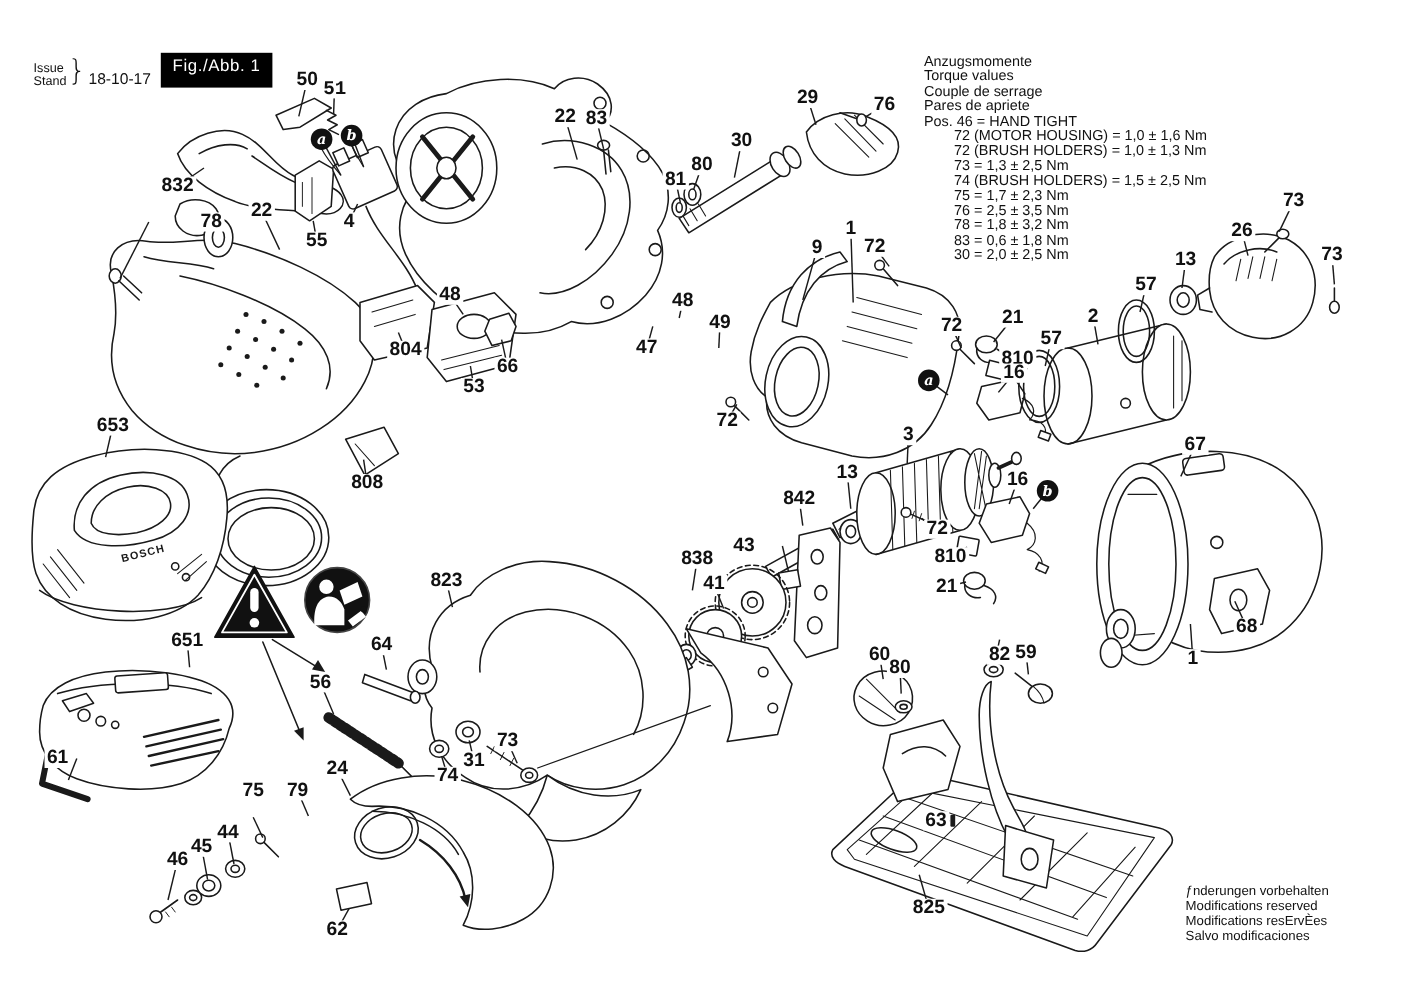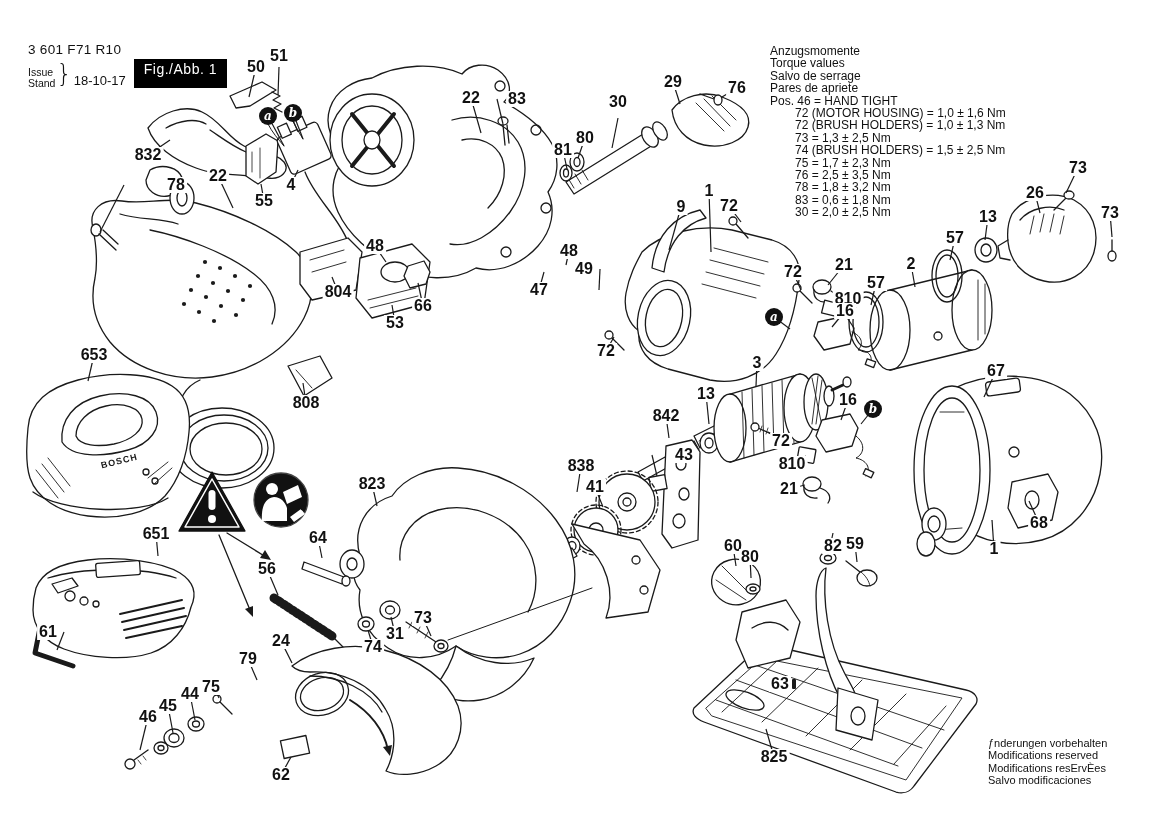--- a/index.html
+++ b/index.html
@@ -447,114 +447,113 @@
     <line x1="780" y1="684" x2="791" y2="684" stroke="#1a1a1a" stroke-width="1.2"></line>
     <line x1="774" y1="757" x2="766" y2="729" stroke="#1a1a1a" stroke-width="1.2"></line>
     <line x1="268" y1="116" x2="284" y2="146" stroke="#1a1a1a" stroke-width="1.2"></line>
     <line x1="293" y1="113" x2="303" y2="139" stroke="#1a1a1a" stroke-width="1.2"></line>
     <line x1="774" y1="317" x2="790" y2="329" stroke="#1a1a1a" stroke-width="1.2"></line>
     <line x1="873" y1="409" x2="861" y2="424" stroke="#1a1a1a" stroke-width="1.2"></line>
   </svg>
 
 <div class="layer" id="label-layer" style="z-index:3">
     <span class="plabel" style="left: 256px; top: 67px;">50</span>
-    <span class="plabel" style="left: 279px; top: 56px;">51</span>
+    <span class="plabel" style="left: 279px; top: 74px; font-family: Liberation Mono, monospace;">51</span>
     <span class="plabel" style="left: 148px; top: 155px;">832</span>
     <span class="plabel" style="left: 128px; top: 185px; margin-left: 48px;">78</span>
     <span class="plabel" style="left: 218px; top: 176px;">22</span>
     <span class="plabel" style="left: 264px; top: 201px;">55</span>
     <span class="plabel" style="left: 291px; top: 185px;">4</span>
     <span class="plabel" style="left: 471px; top: 98px;">22</span>
-    <span class="plabel" style="left: 497px; top: 99px; margin-left: 20px;">83</span>
+    <span class="plabel" style="left: 497px; top: 99px;">83</span>
     <span class="plabel" style="left: 673px; top: 82px;">29</span>
     <span class="plabel" style="left: 737px; top: 88px;">76</span>
-    <span class="plabel" style="left: 618px; top: 102px; text-align: right;">30</span>
+    <span class="plabel" style="left: 618px; top: 118px; text-align: right;">30</span>
     <span class="plabel" style="left: 585px; top: 138px;">80</span>
     <span class="plabel" style="left: 563px; top: 150px;">81</span>
     <span class="plabel" style="left: 375px; top: 246px;">48</span>
     <span class="plabel" style="left: 338px; top: 292px;">804</span>
     <span class="plabel" style="left: 395px; top: 323px;">53</span>
     <span class="plabel" style="left: 423px; top: 306px;">66</span>
     <span class="plabel" style="left: 539px; top: 290px;">47</span>
     <span class="plabel" style="left: 569px; top: 251px;">48</span>
-    <span class="plabel" style="left: 584px; top: 269px;">49</span>
+    <span class="plabel" style="left: 600px; top: 269px;">49</span>
     <span class="plabel" style="left: 681px; top: 207px;">9</span>
     <span class="plabel" style="left: 709px; top: 191px;">1</span>
     <span class="plabel" style="left: 729px; top: 206px;">72</span>
     <span class="plabel" style="left: 606px; top: 351px;">72</span>
     <span class="plabel" style="left: 793px; top: 272px;">72</span>
     <span class="plabel" style="left: 844px; top: 265px;">21</span>
     <span class="plabel" style="left: 848px; top: 299px;">810</span>
     <span class="plabel" style="left: 845px; top: 311px;">16</span>
     <span class="plabel" style="left: 876px; top: 283px;">57</span>
     <span class="plabel" style="left: 911px; top: 264px;">2</span>
     <span class="plabel" style="left: 955px; top: 238px;">57</span>
     <span class="plabel" style="left: 988px; top: 217px;">13</span>
     <span class="plabel" style="left: 1035px; top: 193px;">26</span>
     <span class="plabel" style="left: 1078px; top: 168px;">73</span>
     <span class="plabel" style="left: 1110px; top: 213px;">73</span>
     <span class="plabel" style="left: 94px; top: 355px;">653</span>
     <span class="plabel" style="left: 306px; top: 403px;">808</span>
     <span class="plabel" style="left: 757px; top: 363px;">3</span>
     <span class="plabel" style="left: 706px; top: 394px;">13</span>
     <span class="plabel" style="left: 666px; top: 416px;">842</span>
-    <span class="plabel" style="left: 684px; top: 455px;">43</span>
+    <span class="plabel" style="left: 620px; top: 455px;">43</span>
     <span class="plabel" style="left: 581px; top: 466px;">838</span>
     <span class="plabel" style="left: 595px; top: 487px;">41</span>
     <span class="plabel" style="left: 848px; top: 400px;">16</span>
     <span class="plabel" style="left: 781px; top: 441px;">72</span>
     <span class="plabel" style="left: 792px; top: 464px;">810</span>
     <span class="plabel" style="left: 789px; top: 489px;">21</span>
     <span class="plabel" style="left: 996px; top: 371px;">67</span>
     <span class="plabel" style="left: 1039px; top: 523px;">68</span>
     <span class="plabel" style="left: 994px; top: 549px;">1</span>
     <span class="plabel" style="left: 156px; top: 534px;">651</span>
     <span class="plabel" style="left: 48px; top: 632px;">61</span>
     <span class="plabel" style="left: 372px; top: 484px;">823</span>
     <span class="plabel" style="left: 318px; top: 538px;">64</span>
     <span class="plabel" style="left: 267px; top: 569px;">56</span>
     <span class="plabel" style="left: 281px; top: 641px;">24</span>
     <span class="plabel" style="left: 248px; top: 659px;">79</span>
-    <span class="plabel" style="left: 211px; top: 687px;">75</span>
+    <span class="plabel" style="left: 211px; top: 659px;">75</span>
     <span class="plabel" style="left: 190px; top: 694px;">44</span>
     <span class="plabel" style="left: 168px; top: 706px;">45</span>
     <span class="plabel" style="left: 148px; top: 717px;">46</span>
     <span class="plabel" style="left: 281px; top: 775px;">62</span>
     <span class="plabel" style="left: 373px; top: 647px;">74</span>
     <span class="plabel" style="left: 395px; top: 634px;">31</span>
     <span class="plabel" style="left: 423px; top: 618px;">73</span>
     <span class="plabel" style="left: 733px; top: 546px;">60</span>
     <span class="plabel" style="left: 750px; top: 557px;">80</span>
     <span class="plabel" style="left: 833px; top: 546px;">82</span>
     <span class="plabel" style="left: 855px; top: 544px;">59</span>
     <span class="plabel" style="left: 780px; top: 684px;">63</span>
     <span class="plabel" style="left: 774px; top: 757px;">825</span>
     <span class="callout" style="left: 268px; top: 116px;">a</span>
     <span class="callout" style="left: 293px; top: 113px;">b</span>
     <span class="callout" style="left: 774px; top: 317px;">a</span>
     <span class="callout" style="left: 873px; top: 409px;">b</span>
   </div>
 
 <div class="title-block" style="z-index:4">
-  <div class="part-no">3 601 F71 R10</div>
   <div class="issue-row">
     <div class="issue-col">
       <span>Issue</span>
       <span>Stand</span>
     </div>
     <span class="brace">}</span>
     <span class="date">18-10-17</span>
     <span class="figbox">Fig./Abb. 1</span>
   </div>
 </div>
 
 <div class="torque" style="z-index:4">
   <div>Anzugsmomente</div>
   <div>Torque values</div>
-  <div>Salvo de serrage</div>
+  <div>Couple de serrage</div>
   <div>Pares de apriete</div>
   <div>Pos. 46 = HAND TIGHT</div>
   <div class="ind">72 (MOTOR HOUSING) = 1,0 ± 1,6 Nm</div>
   <div class="ind">72 (BRUSH HOLDERS) = 1,0 ± 1,3 Nm</div>
   <div class="ind">73 = 1,3 ± 2,5 Nm</div>
   <div class="ind">74 (BRUSH HOLDERS) = 1,5 ± 2,5 Nm</div>
   <div class="ind">75 = 1,7 ± 2,3 Nm</div>
   <div class="ind">76 = 2,5 ± 3,5 Nm</div>
   <div class="ind">78 = 1,8 ± 3,2 Nm</div>
   <div class="ind">83 = 0,6 ± 1,8 Nm</div>

